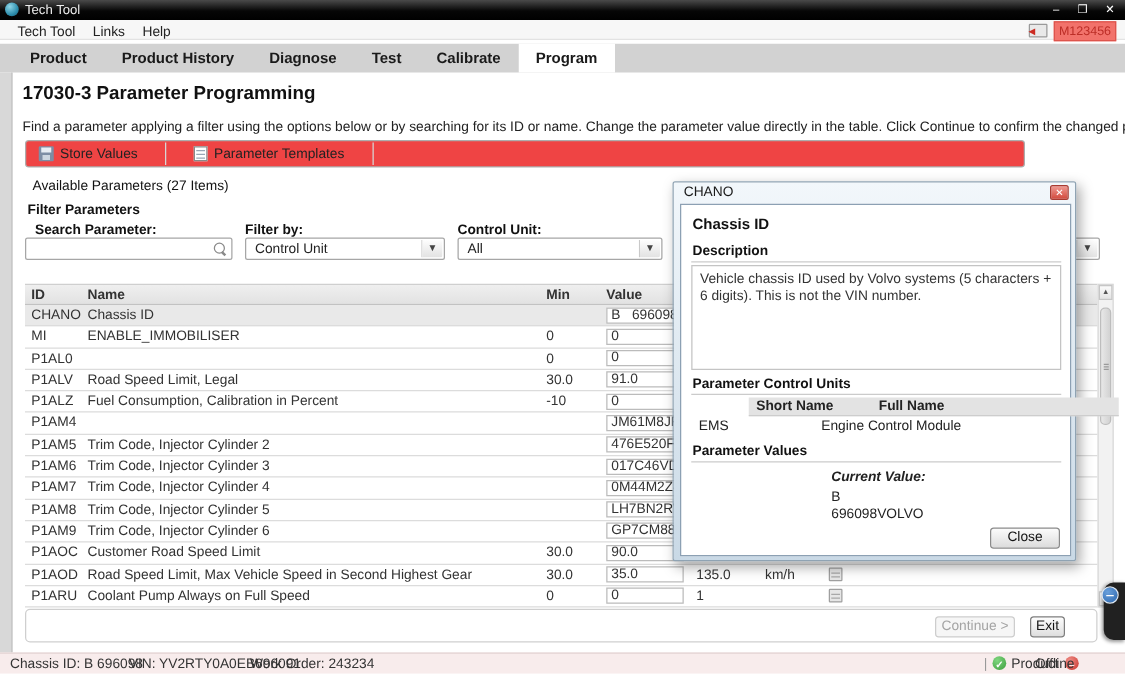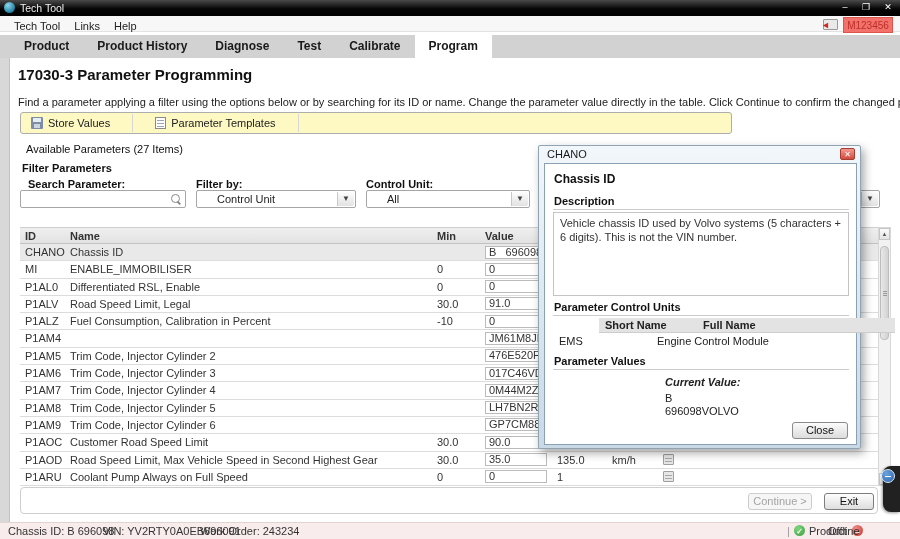--- a/index.html
+++ b/index.html
@@ -35,21 +35,21 @@
 
   
   .left-strip { position:absolute; left:0; top:58px; width:10px; height:464px; background:#d8d8d8;
     border-right:1px solid #c2c2c2; }
 
   
   .page-title { position:absolute; left:18px; top:66px; font-size:15px; font-weight:bold; color:#111; }
   .page-desc { position:absolute; left:18px; top:96px; font-size:11px; color:#222; white-space:nowrap; }
 
   
-  .toolbar { position:absolute; left:20px; top:112px; width:712px; height:22px; background:#fef9c3;
+  .toolbar { position:absolute; left:20px; top:112px; width:800px; height:22px; background:#ef4444;
     border:1px solid #adadad; border-radius:3px; display:flex; align-items:center;gap:12px; }
   .tb-btn { display:flex; align-items:center; gap:5px; padding:0 10px; height:20px; font-size:11px; color:#222; }
   .tb-sep { width:1px; height:18px; background:#d6d6d6; }
   .icon-floppy { width:12px; height:12px; background:#7d8da4; border-radius:1px; position:relative; }
   .icon-floppy:before { content:""; position:absolute; left:2px; top:1px; width:8px; height:4px; background:#e8edf3; }
   .icon-floppy:after { content:""; position:absolute; left:3px; bottom:1px; width:6px; height:4px; background:#cdd6e0; }
   .icon-template { width:11px; height:12px; background:#fff; border:1px solid #8a8a8a; position:relative; }
   .icon-template:before { content:""; position:absolute; left:1px; top:2px; width:7px; height:1px; background:#9aa7b5;
     box-shadow:0 3px 0 #9aa7b5, 0 6px 0 #9aa7b5; }
 
@@ -59,21 +59,21 @@
   .f-label { position:absolute; top:178px; font-size:11px; font-weight:bold; color:#111; }
   .f-search-label { left:28px; } .f-filterby-label { left:196px; } .f-cu-label { left:366px; }
   .input, .select { position:absolute; top:190px; height:18px; background:#fff; border:1px solid #a6a6a6;
     border-radius:2px; font-size:11px; line-height:16px; color:#222; }
   .search-input { left:20px; width:166px; }
   .search-glyph { position:absolute; right:4px; top:2px; width:11px; height:11px; }
   .search-glyph:before { content:""; position:absolute; left:1px; top:1px; width:7px; height:7px;
     border:1.4px solid #8a8a8a; border-radius:50%; }
   .search-glyph:after { content:""; position:absolute; right:0; bottom:0; width:4px; height:1.6px;
     background:#8a8a8a; transform:rotate(45deg); }
-  .select { padding-left:20px; }
+  .select { padding-left:7px; }
   .sel-filterby { left:196px; width:160px; }
   .sel-cu { left:366px; width:164px; }
   .sel-hidden { left:690px; width:190px; z-index:1; }
   .sel-arrow { position:absolute; right:1px; top:1px; width:17px; height:14px; background:linear-gradient(#fdfdfd,#e2e2e2);
     border-left:1px solid #c9c9c9; border-radius:0 2px 2px 0; color:#444; font-size:8px; text-align:center; line-height:14px; }
 
   
   .ptable { position:absolute; left:20px; top:227px; width:858px; }
   .phead { position:relative; height:17px; background:linear-gradient(#efefef,#e2e2e2);
     border-top:1px solid #cfcfcf; border-bottom:1px solid #c2c2c2; font-size:11px; font-weight:bold; color:#333; }
@@ -103,21 +103,21 @@
     border:1px solid #bdbdbd; border-radius:4px; }
   .vs-thumb:before { content:""; position:absolute; left:2px; top:44px; width:4px; height:1px;
     background:#9a9a9a; box-shadow:0 2px 0 #9a9a9a, 0 4px 0 #9a9a9a; }
 
   
   .actionbox { position:absolute; left:20px; top:487px; width:858px; height:27px;
     border:1px solid #cfcfcf; border-radius:4px; }
   .btn { position:absolute; top:5px; height:17px; font-size:11px; text-align:center; line-height:15px;
     border-radius:3px; }
   .btn-continue { left:727px; width:64px; color:#a4a4a4; background:#f6f6f6; border:1px solid #cdcdcd; }
-  .btn-exit { left:803px; width:50px; color:#111; background:linear-gradient(#fdfdfd,#dedede); border:1px solid #7d7d7d; }
+  .btn-exit { left:803px; width:28px; color:#111; background:linear-gradient(#fdfdfd,#dedede); border:1px solid #7d7d7d; }
 
   
   .statusbar { position:absolute; left:0; top:522px; width:900px; height:17px; background:#f8ecec;
     border-top:1px solid #e2d2d2; font-size:11px; color:#333; }
   .statusbar span { position:absolute; top:2px; line-height:13px; }
   .sb-chassis { left:8px; } .sb-vin { left:103px; } .sb-work { left:200px; }
   .sb-sep { left:787px; color:#999; }
   .sb-product { left:809px; } .sb-offline { left:828px; }
   .dot { position:absolute; top:3px; width:11px; height:11px; border-radius:50%; color:#fff;
     font-size:8px; text-align:center; line-height:11px; font-weight:bold; }
@@ -258,21 +258,20 @@
           <span class="c-id">MI</span>
           <span class="c-name">ENABLE_IMMOBILISER</span>
           <span class="c-min">0</span>
           <span class="c-val">0</span>
           <span class="c-max"></span>
           <span class="c-unit"></span>
 
         </div>
         <div class="prow">
           <span class="c-id">P1AL0</span>
-          <span class="c-name">Differentiated RSL, Enable</span>
           <span class="c-min">0</span>
           <span class="c-val">0</span>
           <span class="c-max"></span>
           <span class="c-unit"></span>
 
         </div>
         <div class="prow">
           <span class="c-id">P1ALV</span>
           <span class="c-name">Road Speed Limit, Legal</span>
           <span class="c-min">30.0</span>

